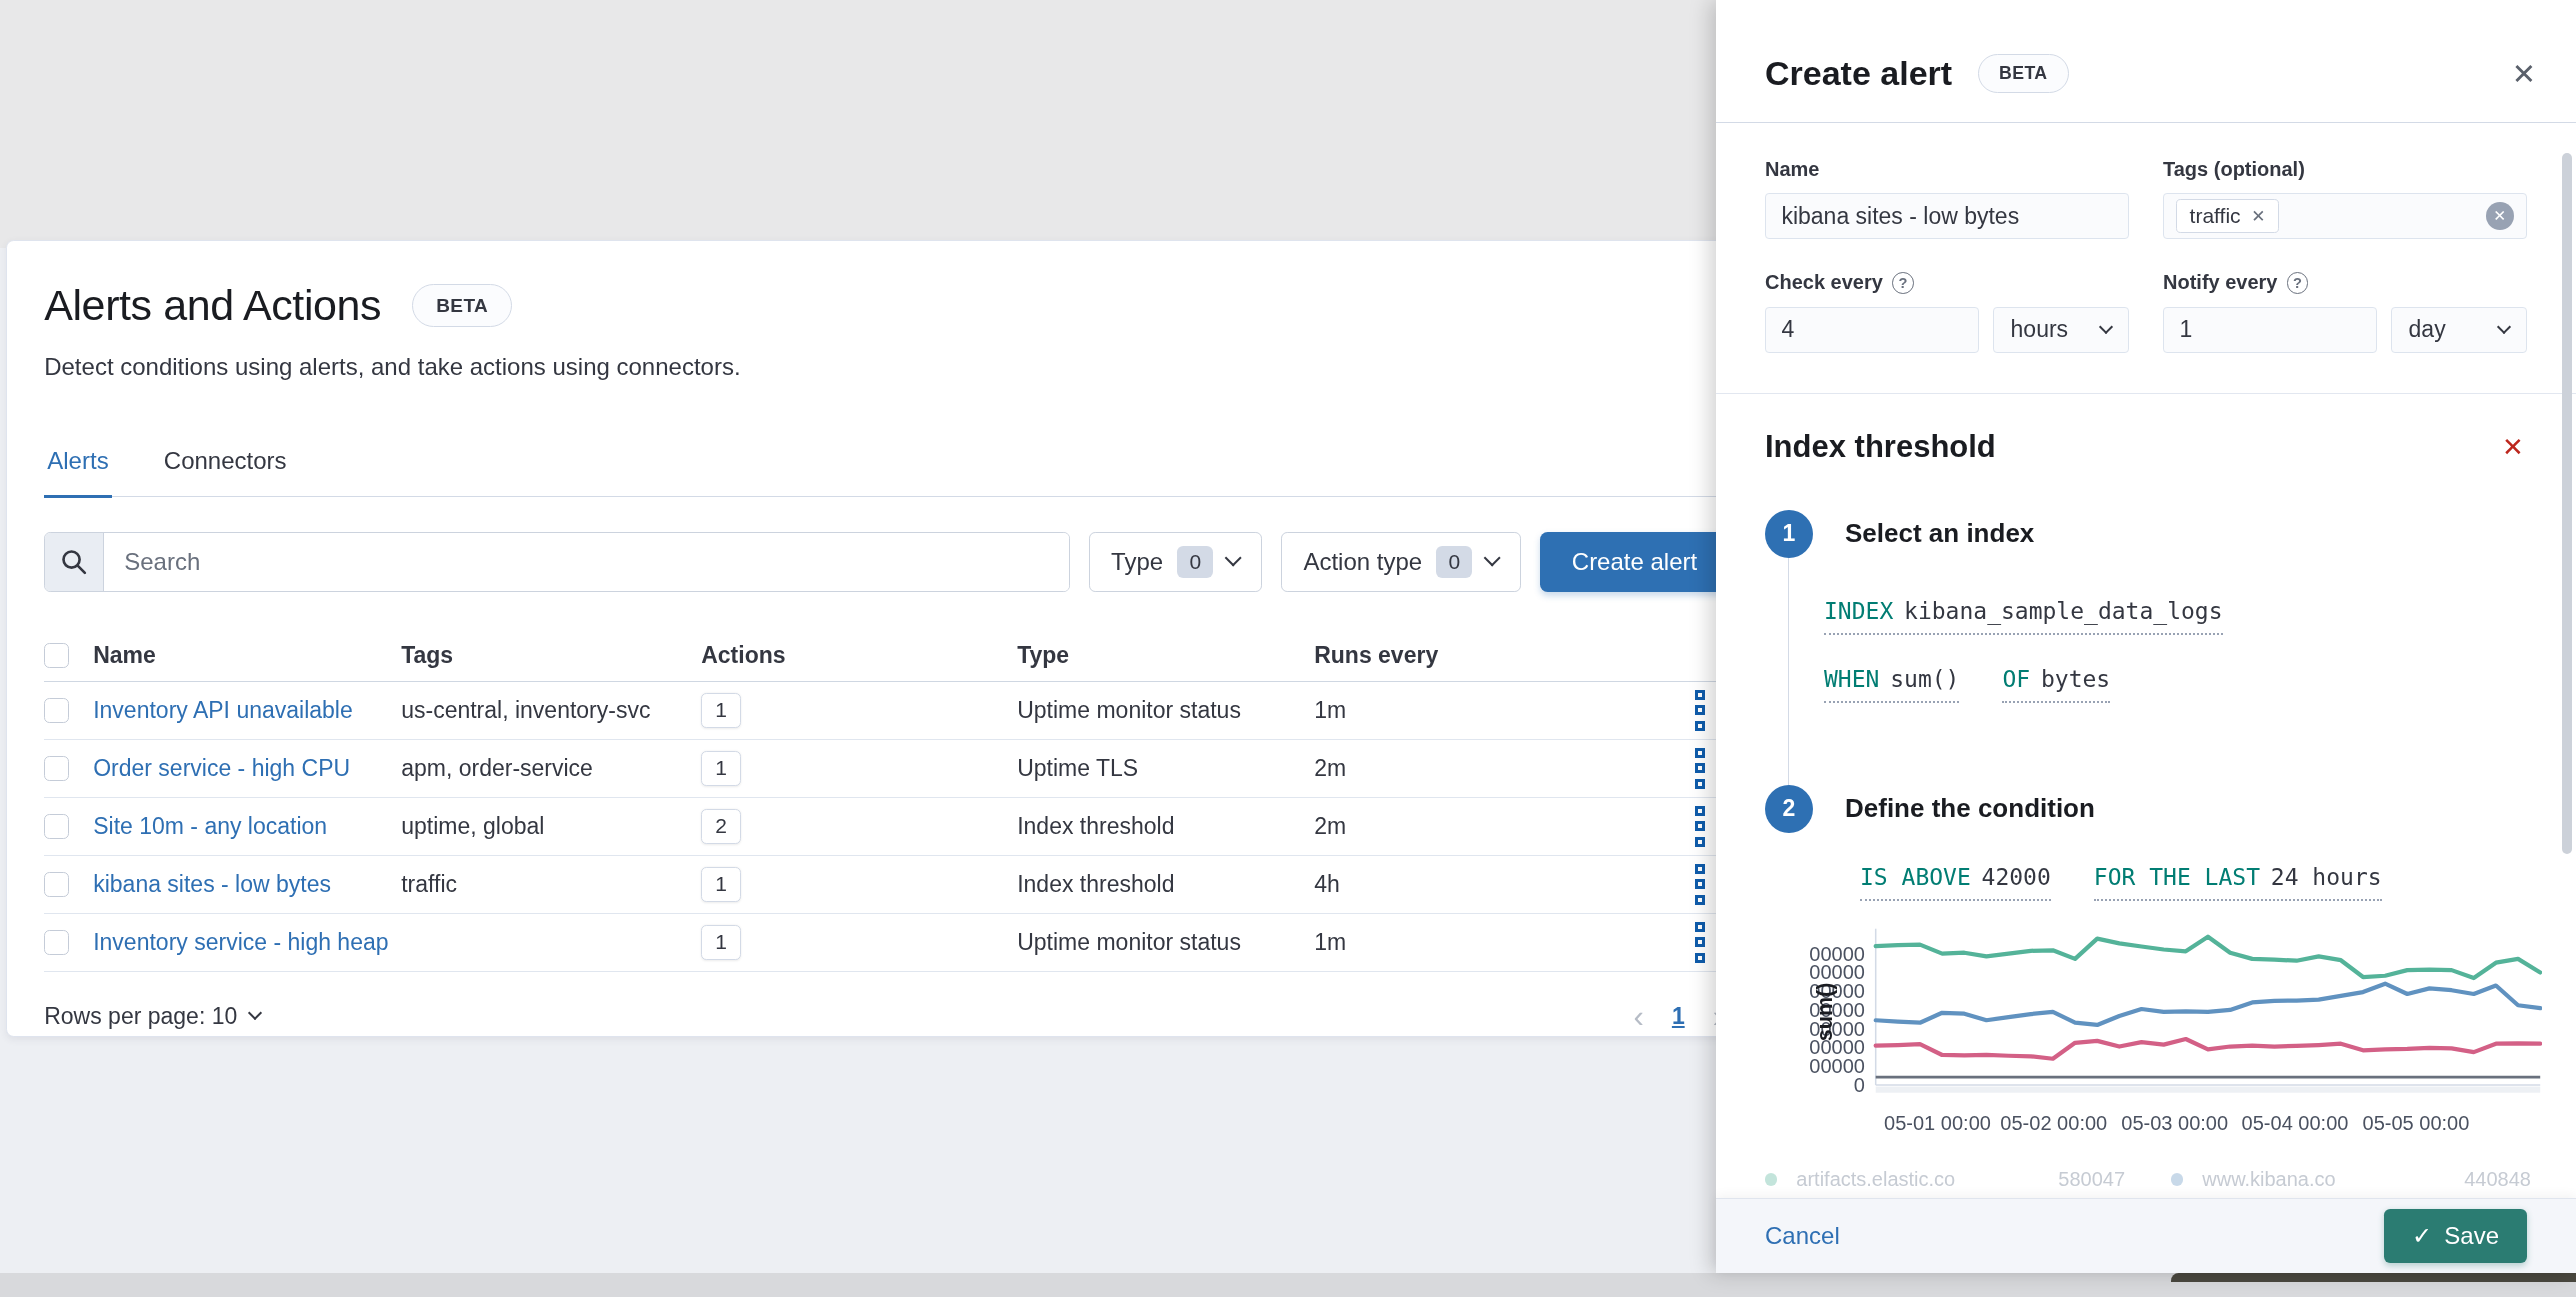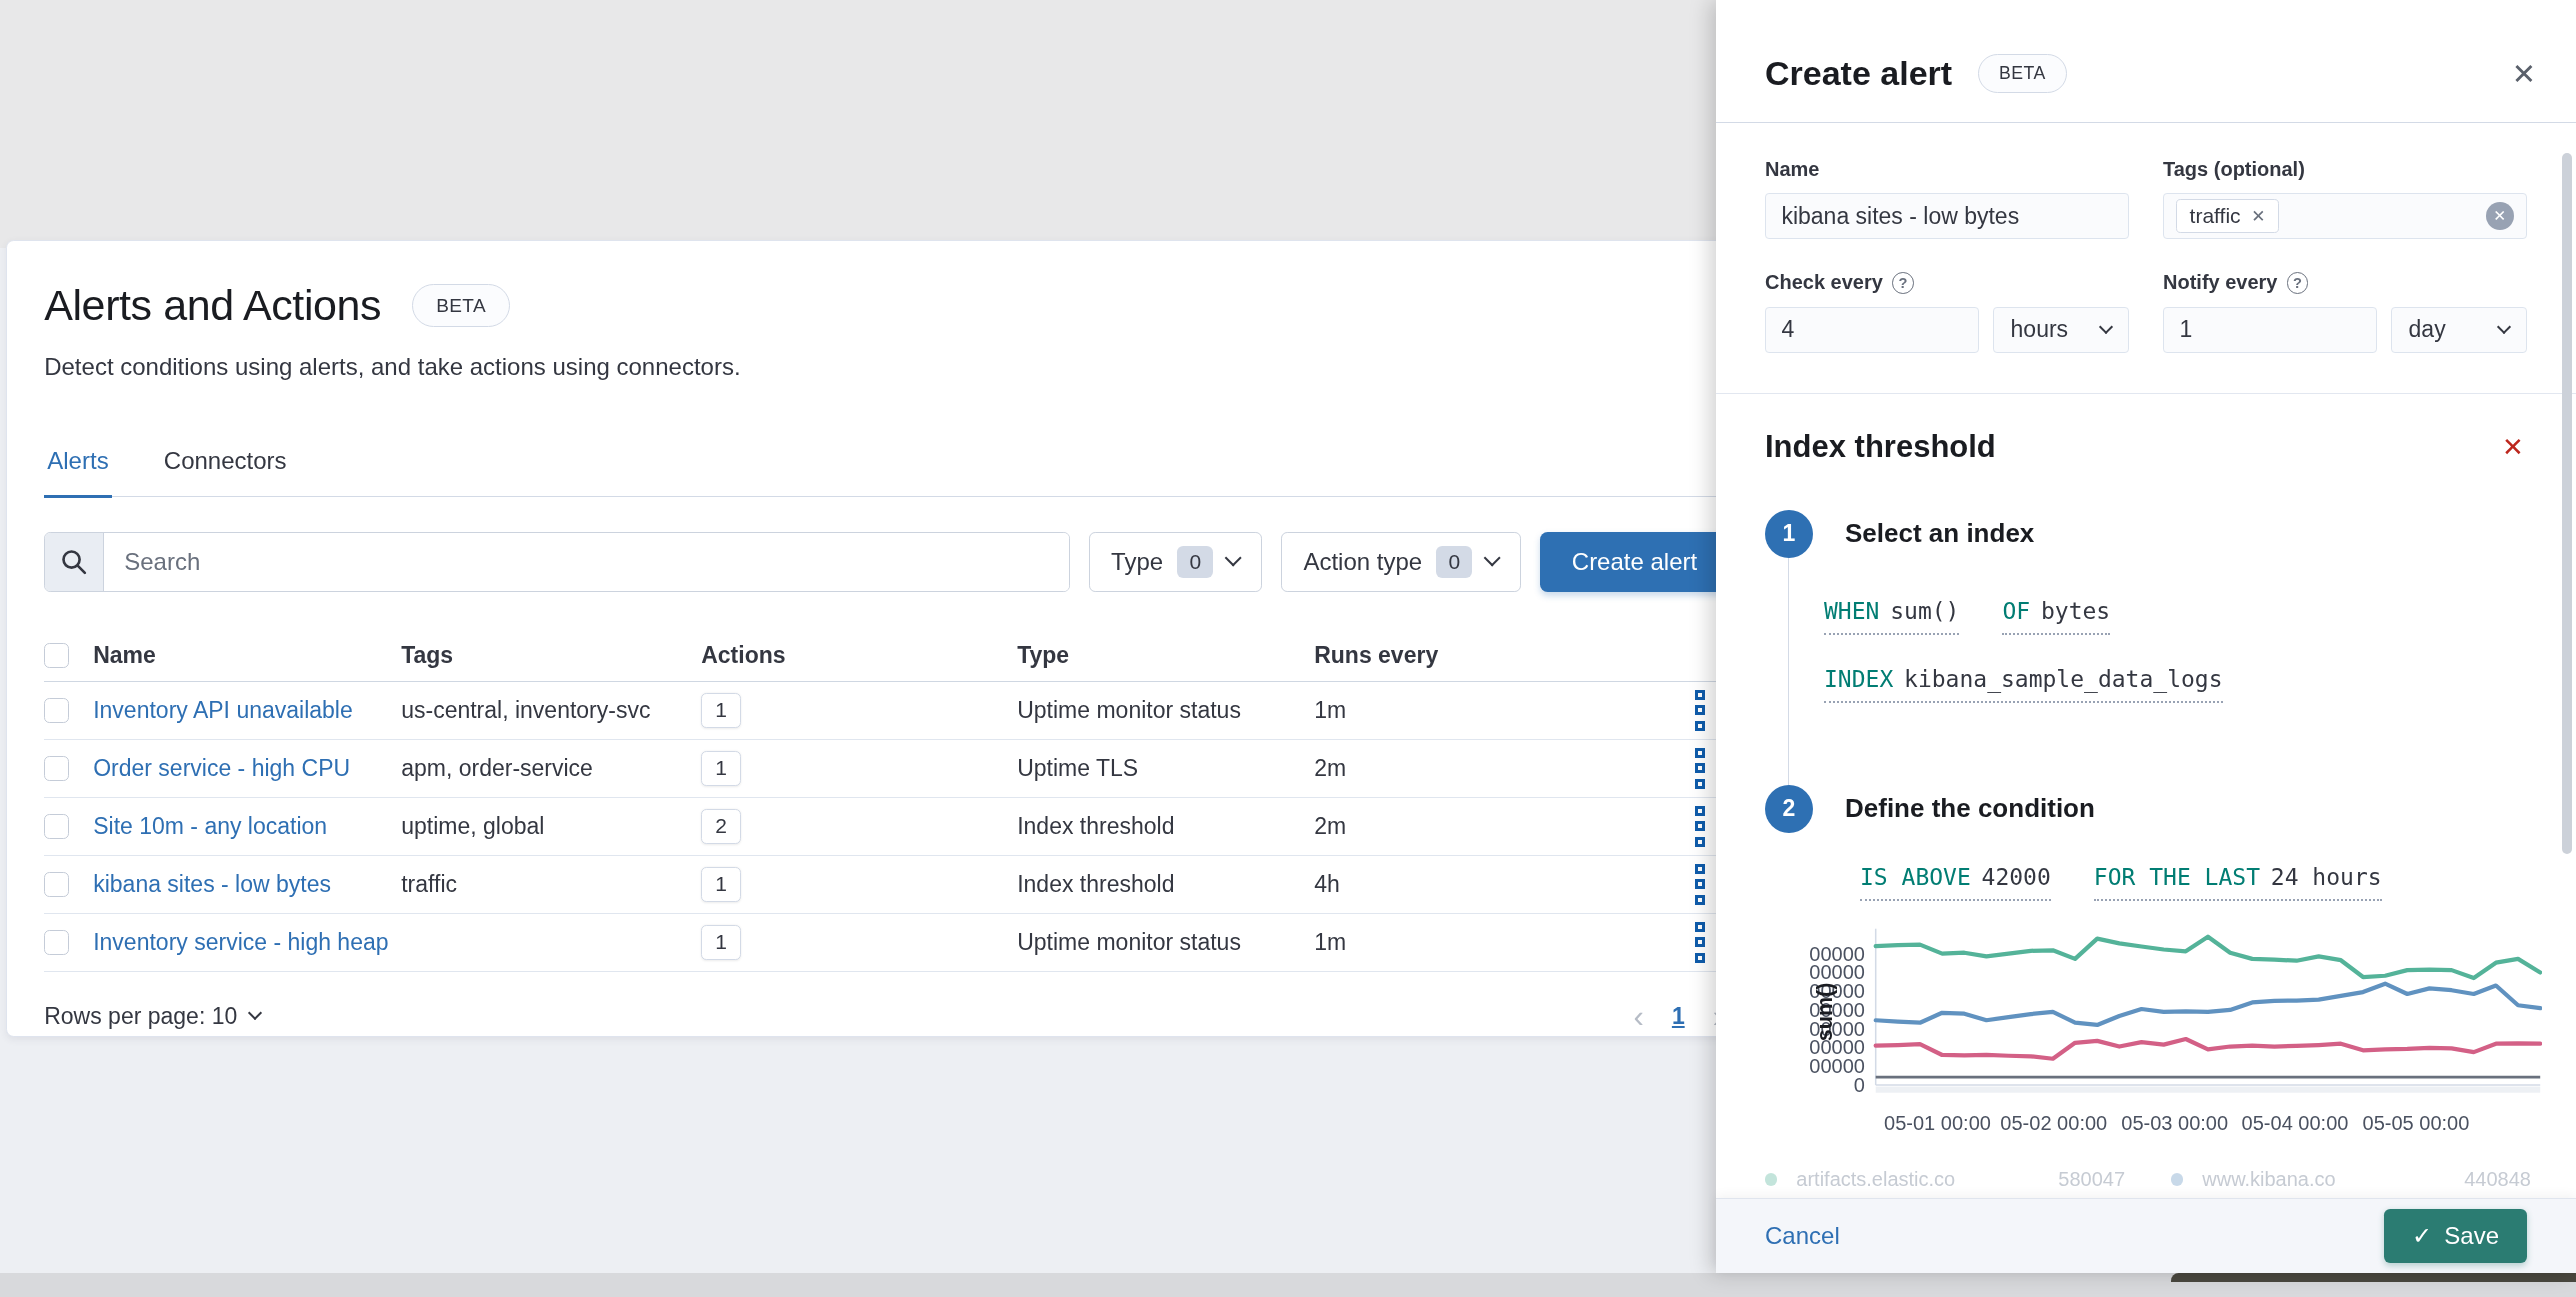--- a/index.html
+++ b/index.html
@@ -19,21 +19,21 @@
   .panel {
     position:absolute; left:6.2px; top:240px; width:1761px; height:797px;
     background:#fff; border:1.5px solid #dfe4ee; border-radius:7.7px;
     box-shadow:0 2.3px 7.7px rgba(60,70,90,0.08);
   }
   .panel-inner { padding:40px 37px 0 37px; }
   .title-row { display:flex; align-items:center; }
   .page-title { font-size:43px; font-weight:400; color:#1a1c21; letter-spacing:-0.4px; }
   .beta-pill {
     margin-left:31px; border:1.5px solid #d3dae6; border-radius:34px; background:#fbfcfe;
-    padding:9.2px 23px; font-size:19px; font-weight:normal; letter-spacing:0.4px; color:#343741;
+    padding:9.2px 23px; font-size:19px; font-weight:bold; letter-spacing:0.4px; color:#343741;
   }
   .subtitle { margin-top:23px; font-size:24px; color:#343741; }
   .tabs { margin-top:66px; display:flex; gap:49px; border-bottom:1.5px solid #d3dae6; }
   .tab { font-size:24px; padding:0 3.1px 20px 3.1px; cursor:pointer; color:#343741; }
   .tab.active { color:#2e6fb3; border-bottom:3.9px solid #2e6fb3; margin-bottom:-2.3px; font-weight:500; }
 
   .controls-row { margin-top:35px; display:flex; gap:18.5px; align-items:stretch; height:60px; }
   .search-box { flex:1; display:flex; background:#fff; border:1.5px solid #ccd3de; border-radius:6.2px; overflow:hidden; }
   .search-prepend { width:59px; background:#e9edf3; border-right:1.5px solid #ccd3de; display:flex; align-items:center; justify-content:center; }
   .search-input { flex:1; border:none; outline:none; padding:0 20px; font-size:24px; font-family:"Liberation Sans",sans-serif; color:#343741; }
@@ -351,32 +351,32 @@
     </div>
 
     <div class="steps">
       <div class="step-head">
         <div class="step-circle">1</div>
         <div class="step-title">Select an index</div>
       </div>
       <div class="step1-content">
         <div class="expr-row">
           <span class="expr">
+            <span class="kw">INDEX</span>
+            <span class="val">kibana_sample_data_logs</span>
+          </span>
+        </div>
+        <div class="expr-row">
+          <span class="expr">
             <span class="kw">WHEN</span>
             <span class="val">sum()</span>
           </span>
           <span class="expr">
             <span class="kw">OF</span>
             <span class="val">bytes</span>
-          </span>
-        </div>
-        <div class="expr-row">
-          <span class="expr">
-            <span class="kw">INDEX</span>
-            <span class="val">kibana_sample_data_logs</span>
           </span>
         </div>
       </div>
 
       <div class="step-head">
         <div class="step-circle">2</div>
         <div class="step-title">Define the condition</div>
       </div>
       <div class="step2-content">
         <div class="expr-row" style="margin-bottom:0;margin-left:37px;">

